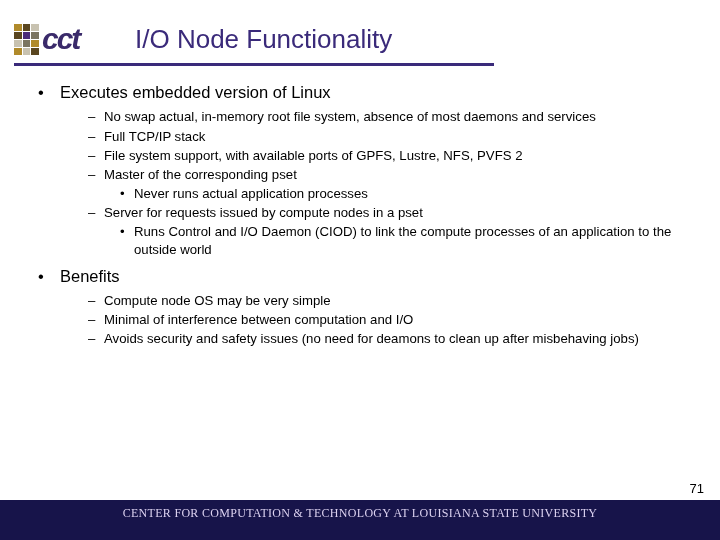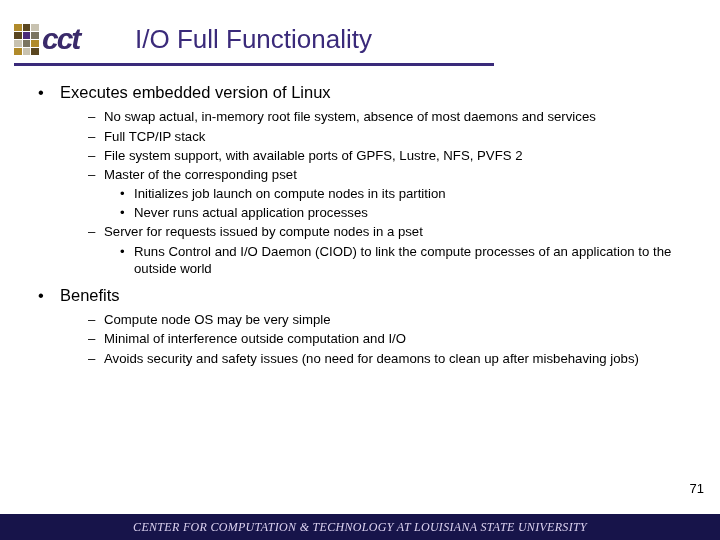--- a/index.html
+++ b/index.html
@@ -163,29 +163,28 @@
     right: 16px;
     bottom: 44px;
     font-size: 13px;
     color: #000;
   }
   .footer-bar {
     position: absolute;
     left: 0;
     bottom: 0;
     width: 720px;
-    height: 26px;
+    height: 40px;
     background: #17144a;
     color: #dcd2f0;
     font-family: Georgia, 'Times New Roman', serif;
     font-size: 12px;
     text-align: center;
     line-height: 26px;
     letter-spacing: 0.3px;
-    font-style: italic;
   }
 </style>
 </head>
 <body>
 
 <div class="header">
   <div class="cct-logo">
     <div class="g">
       <div class="row">
           <div class="sq c-gold"></div>
@@ -204,34 +203,33 @@
         </div>
       <div class="row">
           <div class="sq c-gold"></div>
           <div class="sq c-gry"></div>
           <div class="sq c-brn"></div>
         </div>
     </div>
     <span class="cct-text">cct</span>
   </div>
   <div class="underline-bar"></div>
-  <div class="title">I/O Full Functionality</div>
+  <div class="title">I/O Node Functionality</div>
 </div>
 
 <div class="content" id="content">
     <div class="section-head">Executes embedded version of Linux</div>
     <div class="dash-item">No swap actual, in-memory root file system, absence of most daemons and services</div>
     <div class="dash-item">Full TCP/IP stack</div>
     <div class="dash-item">File system support, with available ports of GPFS, Lustre, NFS, PVFS 2</div>
     <div class="dash-item">Master of the corresponding pset</div>
-    <div class="dot-item">Initializes job launch on compute nodes in its partition</div>
     <div class="dot-item">Never runs actual application processes</div>
     <div class="dash-item">Server for requests issued by compute nodes in a pset</div>
     <div class="dot-item">Runs Control and I/O Daemon (CIOD) to link the compute processes of an application to the outside world</div>
     <div class="section-head">Benefits</div>
     <div class="dash-item">Compute node OS may be very simple</div>
-    <div class="dash-item">Minimal of interference outside computation and I/O</div>
+    <div class="dash-item">Minimal of interference between computation and I/O</div>
     <div class="dash-item">Avoids security and safety issues (no need for deamons to clean up after misbehaving jobs)</div>
   </div>
 
 <div class="page-num">71</div>
 
 <div class="footer-bar">CENTER FOR COMPUTATION &amp; TECHNOLOGY AT LOUISIANA STATE UNIVERSITY</div>
 
 </body></html>

